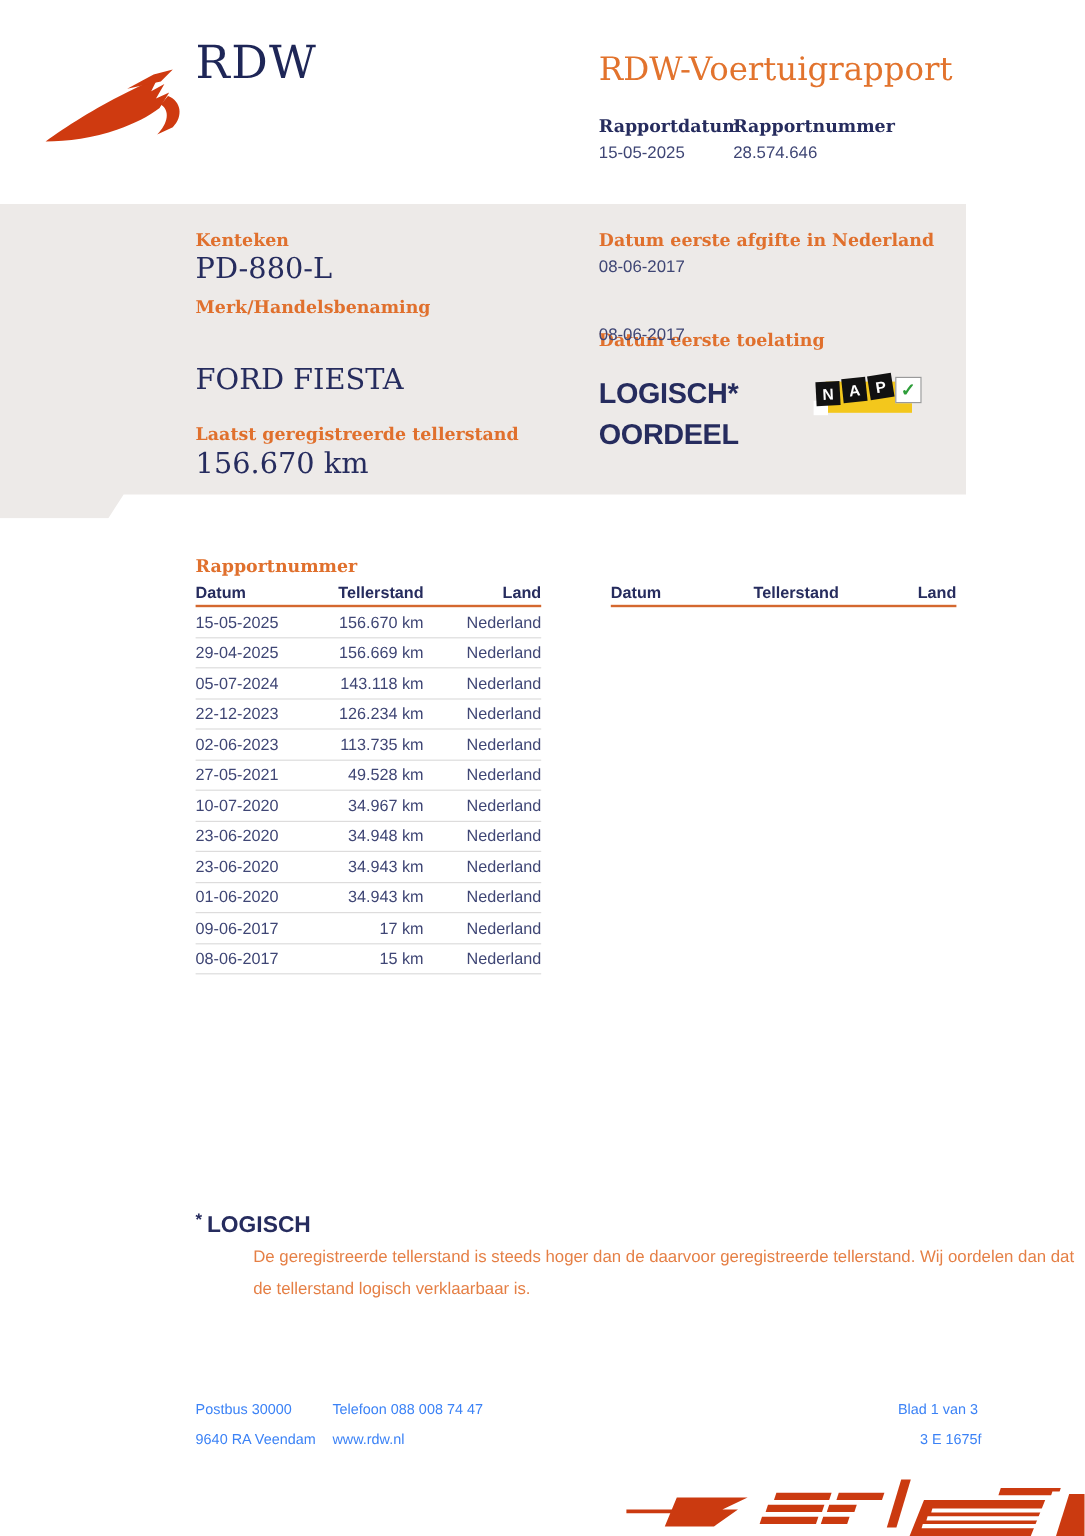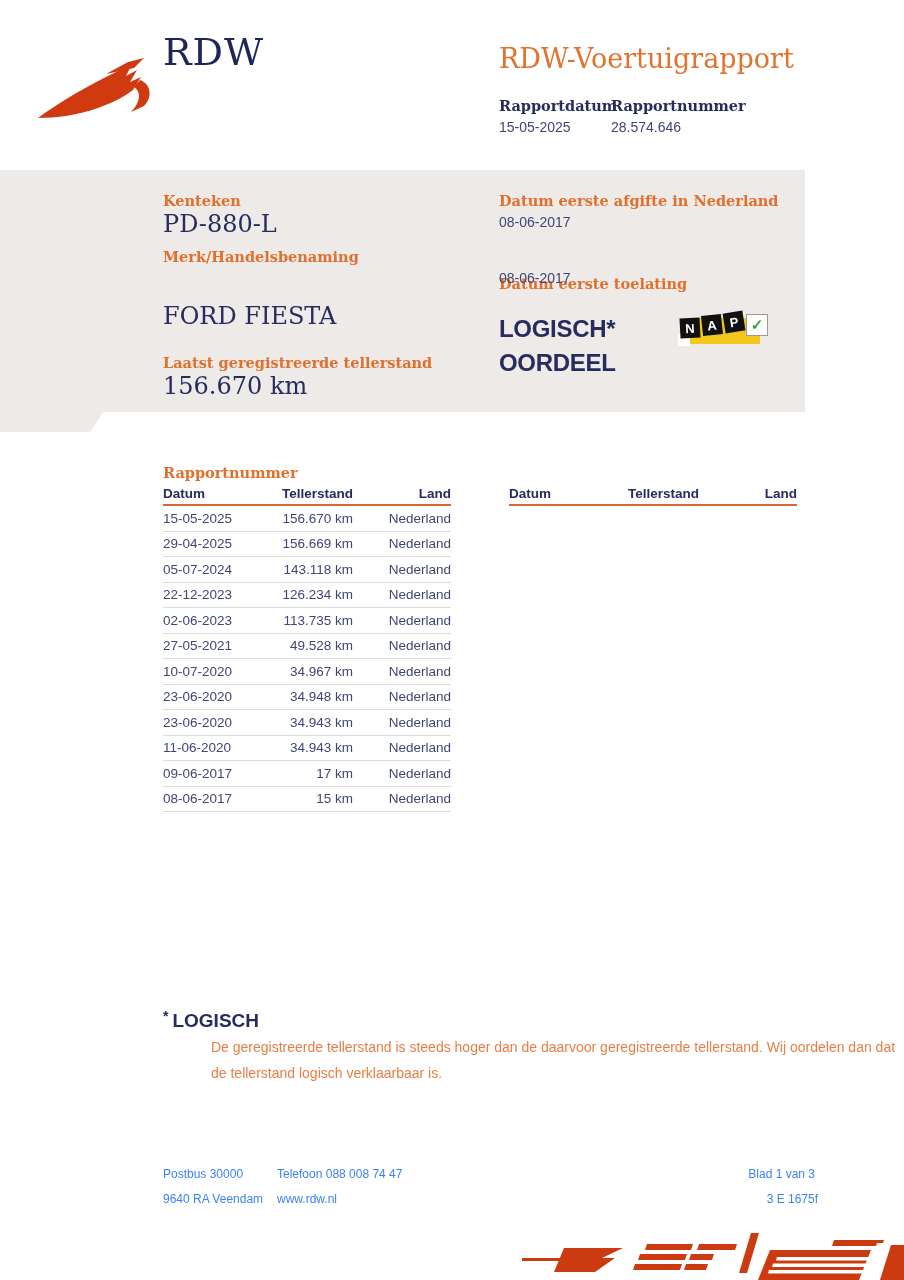--- a/index.html
+++ b/index.html
@@ -197,21 +197,21 @@
         <div class="c3">Nederland</div>
       </div>
 
       <div class="trow">
         <div class="c1">23-06-2020</div>
         <div class="c2">34.943 km</div>
         <div class="c3">Nederland</div>
       </div>
 
       <div class="trow">
-        <div class="c1">11-06-2020</div>
+        <div class="c1">01-06-2020</div>
         <div class="c2">34.943 km</div>
         <div class="c3">Nederland</div>
       </div>
 
       <div class="trow">
         <div class="c1">09-06-2017</div>
         <div class="c2">17 km</div>
         <div class="c3">Nederland</div>
       </div>
 

